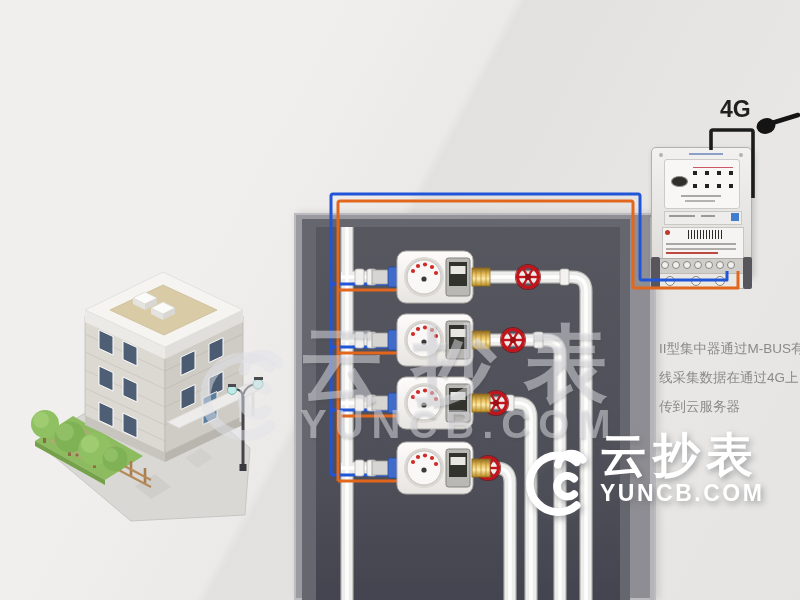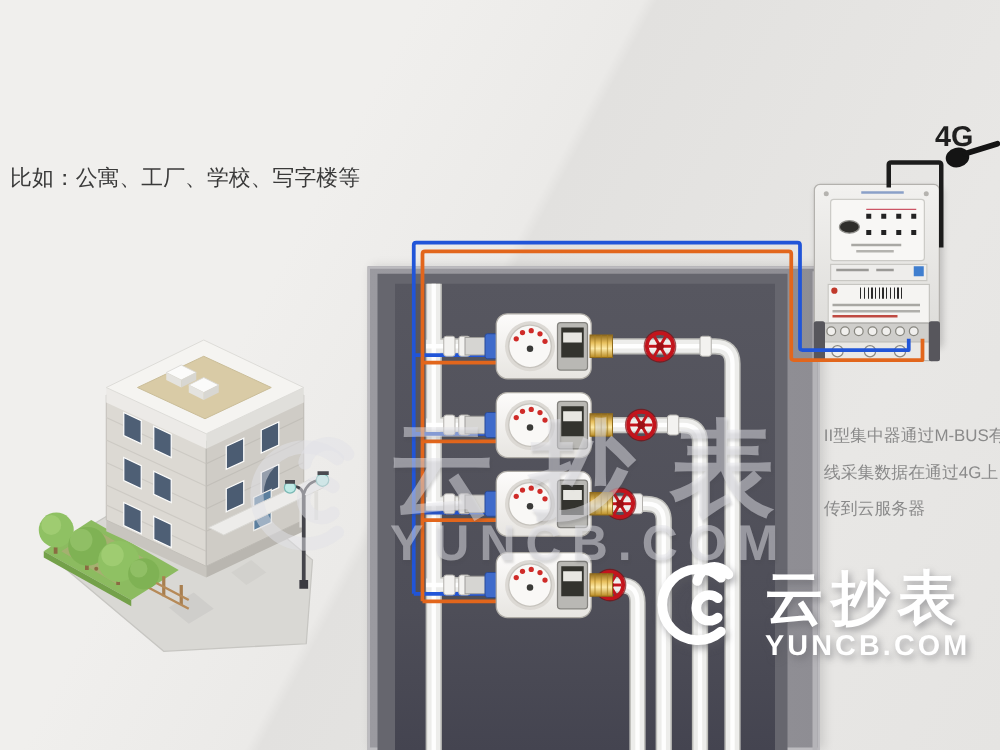--- a/index.html
+++ b/index.html
@@ -24,26 +24,26 @@
   .pipeBody{stroke:#ededeb;stroke-width:10.5;fill:none;}
   .pipeHi{stroke:#ffffff;stroke-width:3.5;fill:none;opacity:.92;}
   .wireB{stroke:#2155d8;stroke-width:3;fill:none;stroke-linejoin:round;}
   .wireO{stroke:#e2661c;stroke-width:3;fill:none;stroke-linejoin:round;}
   .collar{fill:#f3f2f0;stroke:#b3b1ad;stroke-width:.8;}
   .valveR{stroke:#c3141c;fill:none;}
   
   #device{left:651px;top:147px;width:101px;height:143px;}
   #device .piece{position:absolute;}
   
-  #fourg{left:748px;top:96px;font-size:23px;font-weight:600;color:#1f1f1f;}
+  #fourg{left:720px;top:96px;font-size:23px;font-weight:600;color:#1f1f1f;}
   #badge{left:660px;top:301px;background:#2d9cf0;color:#fff;font-size:15px;
          padding:4px 14px;border-radius:15px;white-space:nowrap;}
   #desc{left:659px;top:334px;width:150px;font-size:13.5px;line-height:29px;color:#8a8a8a;}
   
-  .wm{display:flex;align-items:flex-end;gap:12px;}
+  .wm{display:flex;align-items:flex-start;}
   .wm .txt{display:flex;flex-direction:column;}
   #wmCenter{left:192px;top:318px;color:rgba(226,226,232,.5);
             text-shadow:1px 2px 2px rgba(70,70,80,.18);}
   #wmCenter .brand{font-size:84px;font-weight:700;letter-spacing:28px;line-height:92px;white-space:nowrap;}
   #wmCenter .domain{font-size:40px;font-weight:700;letter-spacing:8px;margin-top:-8px;white-space:nowrap;}
   #wmCenter svg{width:118px;height:128px;margin-top:12px;margin-right:-10px;}
   #wmBottom{left:520px;top:428px;color:#ffffff;
             filter:drop-shadow(2px 3px 3px rgba(90,90,95,.5));}
   #wmBottom .brand{font-size:47px;font-weight:700;letter-spacing:6px;line-height:54px;white-space:nowrap;}
   #wmBottom .domain{font-size:23px;font-weight:700;letter-spacing:2.5px;margin-top:-2px;white-space:nowrap;}
@@ -359,21 +359,20 @@
     <path class="wireO" d="M338,481 L338,203 Q338,201 340,201 L631,201 Q633,201 633,203 L633,286 Q633,288 635,288 L738,288 L738,271"></path>
     <g>
       <path d="M711,150 V131.8 Q711,130 713,130 L751,130 Q753,130 753,132 L753,198" stroke="#1c1c1c" stroke-width="3.6" fill="none"></path>
       <ellipse cx="766" cy="126" rx="9.5" ry="7.8" fill="#141414" transform="rotate(-14 766 126)"></ellipse>
       <path d="M772,123 L798,115" stroke="#141414" stroke-width="4.5" stroke-linecap="round"></path>
     </g>
   </svg>
 
 
   <div id="intro" class="abs">
-    <div>比如：公寓、工厂、学校、写字楼等</div>
   </div>
 
   <div id="fourg" class="abs">4G</div>
 
 
   <div id="desc" class="abs">
     <div>II型集中器通过M-BUS有</div>
     <div>线采集数据在通过4G上</div>
     <div>传到云服务器</div>
   </div>

